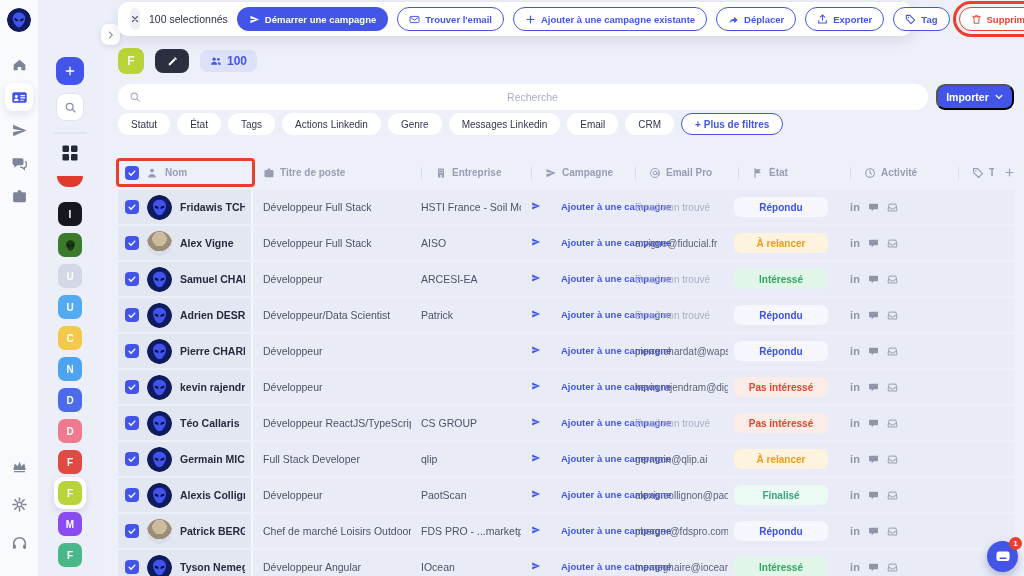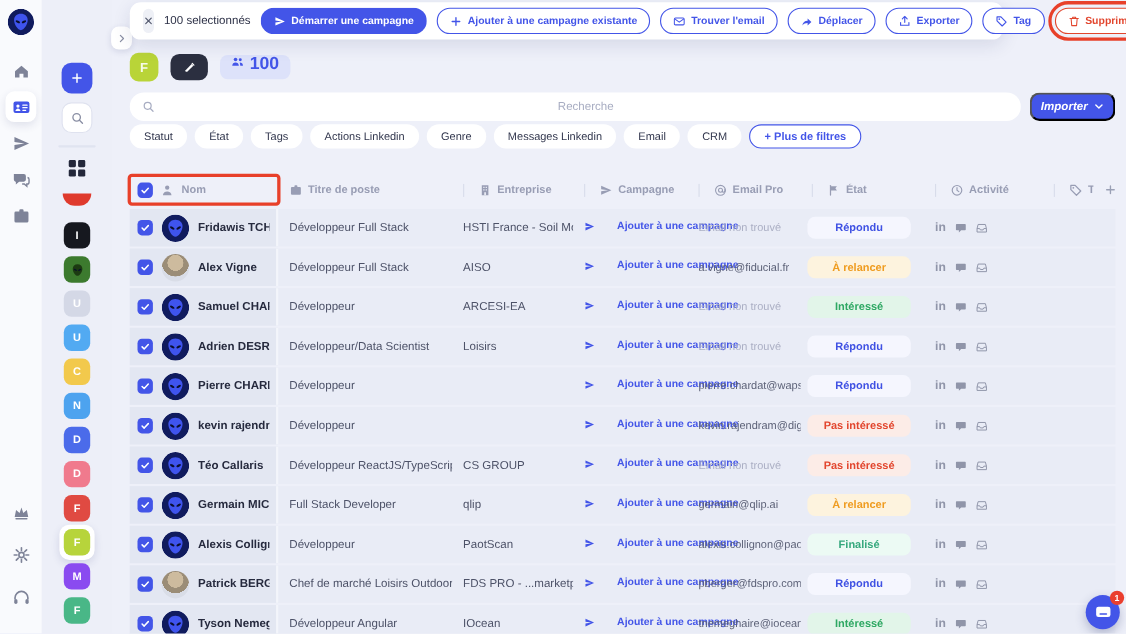--- a/index.html
+++ b/index.html
@@ -61,32 +61,32 @@
 
   
   #main { position:absolute; left:118px; top:0; width:896px; height:576px; }
 
   #title-row { position:absolute; top:46px; left:0; height:30px; display:flex; align-items:center; gap:11px; }
   #list-avatar { width:26px; height:26px; border-radius:8px; background:#b9d438; color:#f6fbe8; font-size:12px; font-weight:700;
                  display:flex; align-items:center; justify-content:center; }
   #page-title { font-size:16.5px; font-weight:700; color:#20243a; letter-spacing:.1px; }
   #edit-list-btn { width:34px; height:24px; border-radius:8px; background:#2b2f40; color:#fff; display:flex; align-items:center; justify-content:center; }
   #edit-list-btn .ico { width:11px; height:11px; }
-  #count-badge { height:22px; border-radius:7px; background:#dde2fa; color:var(--accent); font-size:16px; font-weight:700;
-                 display:flex; gap:5px; padding:0 10px; }
+  #count-badge { height:22px; border-radius:7px; background:#dde2fa; color:var(--accent); font-size:12px; font-weight:700;
+                 display:flex; align-items:center; gap:5px; padding:0 10px; }
   #count-badge .ico { width:12px; height:12px; }
 
   #search-row { position:absolute; top:84px; left:0; width:896px; height:26px; display:flex; align-items:center; }
   #search-box { flex:1; height:26px; background:#fff; border-radius:13px; display:flex; align-items:center; gap:7px; padding:0 11px; }
   #search-box .ico { width:12px; height:12px; color:#a8adc2; }
   #search-input { border:none; outline:none; background:transparent; font-size:10.5px; color:#3a3f55; width:100%;
                   font-family:"Liberation Sans","DejaVu Sans",sans-serif;text-align:center; }
   #search-input::placeholder { color:#a8adc2; }
   #import-btn { margin-left:8px; width:78px; height:26px; border-radius:9px; background:var(--accent); color:#fff;
-                font-size:10.5px; font-weight:700; display:flex; align-items:center; justify-content:center; gap:5px;font-style:italic; }
+                font-size:10.5px; font-weight:700; display:flex; align-items:center; justify-content:center; gap:5px; }
   #import-btn .ico { width:10px; height:10px; }
 
   #filters-row { position:absolute; top:113px; left:0; display:flex; align-items:center; gap:7px; }
   .filter-pill { height:22px; border-radius:11px; background:#fff; color:#31364d; font-size:10px;
                  display:flex; align-items:center; padding:0 13px; white-space:nowrap; }
   .filter-more { height:22px; border-radius:11px; background:#fff; border:1.3px solid var(--accent); color:var(--accent);
                  font-size:10px; font-weight:600; display:flex; align-items:center; padding:0 13px; white-space:nowrap; }
 
   
   #table { position:absolute; top:159px; left:0; width:896px; }
@@ -304,33 +304,33 @@
         <span class="ico">
           <svg viewBox="0 0 16 16" xmlns="http://www.w3.org/2000/svg">
             <path d="M2 13.5L14.5 8 2 2.5v4.2l8.5 1.3L2 9.3z" fill="currentColor"></path>
           </svg>
         </span>
         <span>Démarrer une campagne</span>
       </button>
       <button class="tb-btn tb-outline">
         <span class="ico">
           <svg viewBox="0 0 16 16" xmlns="http://www.w3.org/2000/svg">
-            <path d="M8 3v10M3 8h10" stroke="currentColor" stroke-width="1.8" stroke-linecap="round" fill="none"></path>
-          </svg>
-        </span>
-        <span>Ajouter à une campagne existante</span>
+            <rect x="1.5" y="3.5" width="13" height="9" rx="1.5" fill="none" stroke="currentColor" stroke-width="1.4"></rect>
+            <path d="M2 4.5l6 4.5 6-4.5" fill="none" stroke="currentColor" stroke-width="1.4"></path>
+          </svg>
+        </span>
+        <span>Trouver l'email</span>
       </button>
       <button class="tb-btn tb-outline">
         <span class="ico">
           <svg viewBox="0 0 16 16" xmlns="http://www.w3.org/2000/svg">
-            <rect x="1.5" y="3.5" width="13" height="9" rx="1.5" fill="none" stroke="currentColor" stroke-width="1.4"></rect>
-            <path d="M2 4.5l6 4.5 6-4.5" fill="none" stroke="currentColor" stroke-width="1.4"></path>
-          </svg>
-        </span>
-        <span>Trouver l'email</span>
+            <path d="M8 3v10M3 8h10" stroke="currentColor" stroke-width="1.8" stroke-linecap="round" fill="none"></path>
+          </svg>
+        </span>
+        <span>Ajouter à une campagne existante</span>
       </button>
       <button class="tb-btn tb-outline">
         <span class="ico">
           <svg viewBox="0 0 16 16" xmlns="http://www.w3.org/2000/svg">
             <path d="M2 13.5c.6-4.2 3.2-6.3 7-6.3V4l5 4.7-5 4.7v-3.2c-2.8 0-4.9.9-7 3.3z" fill="currentColor"></path>
           </svg>
         </span>
         <span>Déplacer</span>
       </button>
       <button class="tb-btn tb-outline">
@@ -654,21 +654,21 @@
               <svg viewBox="0 0 24 24" xmlns="http://www.w3.org/2000/svg">
                 <circle cx="12" cy="12" r="12" fill="#101b5e"></circle>
                 <path d="M12 4.6c3.7 0 6.2 2.5 6.2 5.6 0 4-3.5 9.2-6.2 9.2s-6.2-5.2-6.2-9.2c0-3.1 2.5-5.6 6.2-5.6z" fill="#3f54ee"></path>
                 <ellipse cx="9.2" cy="11.8" rx="2.2" ry="1" transform="rotate(28 9.2 11.8)" fill="#0a0f2e"></ellipse>
                 <ellipse cx="14.8" cy="11.8" rx="2.2" ry="1" transform="rotate(-28 14.8 11.8)" fill="#0a0f2e"></ellipse>
               </svg>
             </span>
             <span class="nm">Adrien DESROSES</span>
           </div>
           <div class="cell-title">Développeur/Data Scientist</div>
-          <div class="cell-company">Loisirs</div>
+          <div class="cell-company">Patrick</div>
           <div class="cell-campaign"><a class="camp-link">
               <span class="ico">
                 <svg viewBox="0 0 16 16" xmlns="http://www.w3.org/2000/svg">
                   <path d="M2 13.5L14.5 8 2 2.5v4.2l8.5 1.3L2 9.3z" fill="currentColor"></path>
                 </svg>
               </span>
               <span>Ajouter à une campagne</span>
             </a></div>
           <div class="cell-email muted">Email non trouvé</div>
           <div class="cell-status">

